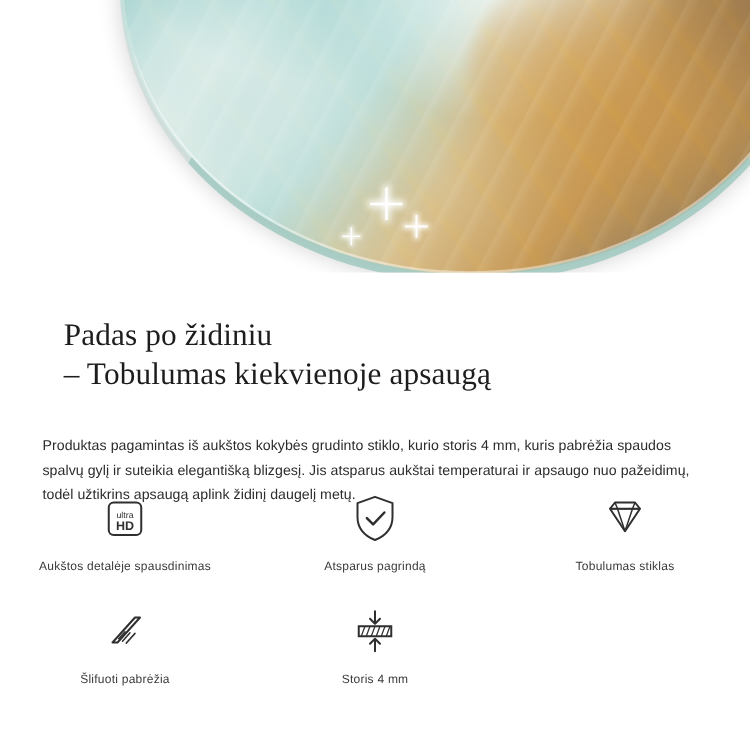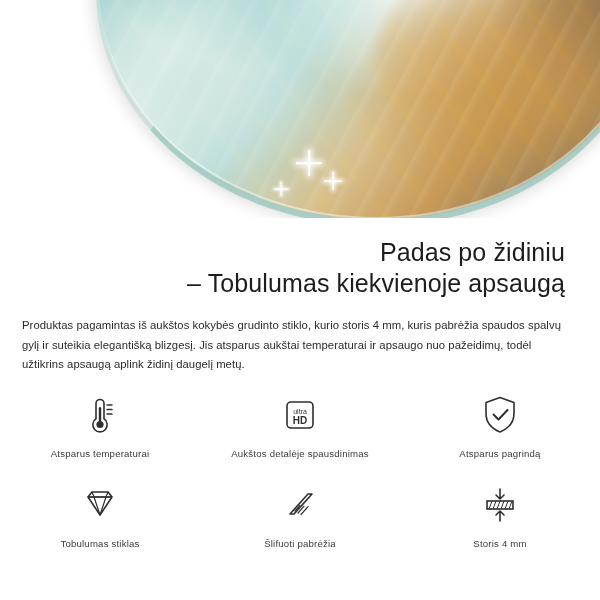--- a/index.html
+++ b/index.html
@@ -113,34 +113,33 @@
   .sparkle.s3 { left: 268px; top: 176px; transform: scale(0.55); }
 
   
   .content {
     position: absolute;
     left: 0;
     top: 218px;
     width: 600px;
   }
   .headline {
-    font-family: Liberation Sans, sans-serif;
+    font-family: Liberation Serif, serif;
     font-size: 25px;
     line-height: 31px;
     color: #1d1d1d;
     font-weight: 400;
-    margin: 1px;
+    margin: 17px;
     padding: 18px 34px 0 34px;
     letter-spacing: 0.1px;
-    text-align: right;
   }
   .headline .line2 { display: block; }
   .body-copy {
     margin: 0;
-    padding: 16px 34px 0 22px;
+    padding: 16px 34px 0 34px;
     font-size: 11.3px;
     line-height: 19.5px;
     color: #2b2b2b;
     text-align: left;
     letter-spacing: 0.05px;
   }
 
   
   .features {
     position: absolute;
@@ -192,31 +191,20 @@
   <div class="content">
     <h1 class="headline">
       <span>Padas po židiniu</span>
       <span class="line2">– Tobulumas kiekvienoje apsaugą</span>
     </h1>
     <p class="body-copy">Produktas pagamintas iš aukštos kokybės grudinto stiklo, kurio storis 4 mm, kuris pabrėžia spaudos spalvų gylį ir suteikia elegantišką blizgesį. Jis atsparus aukštai temperaturai ir apsaugo nuo pažeidimų, todėl užtikrins apsaugą aplink židinį daugelį metų.</p>
   </div>
 
   <div class="features">
 
-    <div class="feature">
-      <span class="ico">
-        <svg width="40" height="44" viewBox="0 0 40 44">
-          <path d="M20 6.5a4 4 0 0 1 4 4v15.2a7.2 7.2 0 1 1-8 0V10.5a4 4 0 0 1 4-4z" fill="none" stroke="#2f2f2f" stroke-width="1.6"></path>
-          <circle cx="20" cy="31.5" r="3.6" fill="#2f2f2f"></circle>
-          <rect x="18.8" y="14" width="2.4" height="15" rx="1.2" fill="#2f2f2f"></rect>
-          <path d="M27 12h5M27 16.5h5M27 21h5" stroke="#2f2f2f" stroke-width="1.5" stroke-linecap="round"></path>
-        </svg>
-      </span>
-      <span class="cap">Atsparus temperaturai</span>
-    </div>
 
     <div class="feature">
       <span class="ico">
         <svg width="44" height="44" viewBox="0 0 44 44">
           <rect x="9" y="9" width="26" height="26" rx="4" fill="none" stroke="#2f2f2f" stroke-width="1.6"></rect>
           <text x="22" y="21" text-anchor="middle" font-family="Liberation Sans, sans-serif" font-size="7" fill="#2f2f2f">ultra</text>
           <text x="22" y="31" text-anchor="middle" font-family="Liberation Sans, sans-serif" font-size="10" font-weight="bold" fill="#2f2f2f">HD</text>
         </svg>
       </span>
       <span class="cap">Aukštos detalėje spausdinimas</span>

